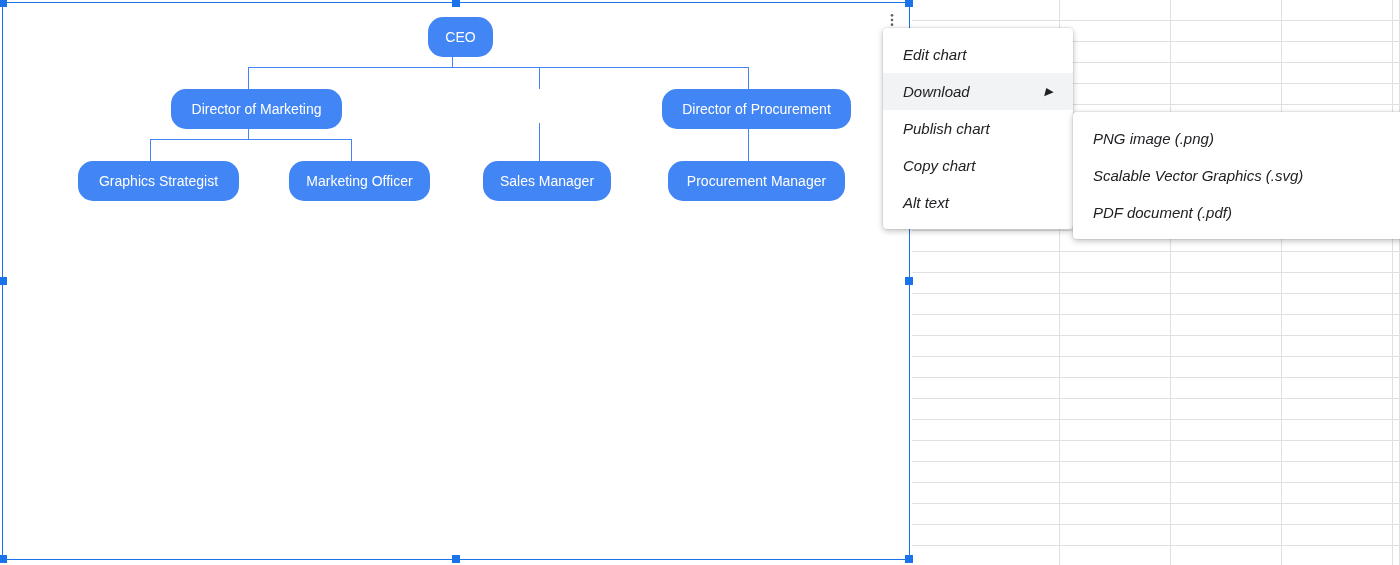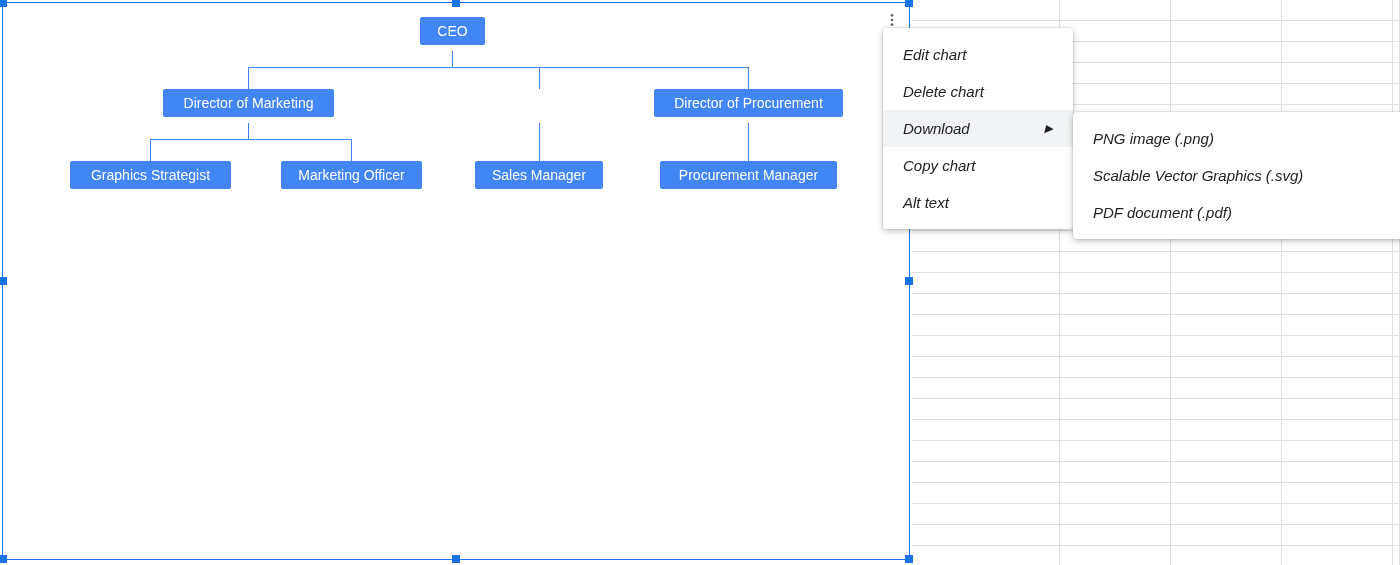--- a/index.html
+++ b/index.html
@@ -79,27 +79,28 @@
     position: relative;
     width: 100%;
     height: 100%;
   }
   .node {
     position: absolute;
     background: #4285f4;
     color: #fff;
     font-size: 14px;
     font-weight: 500;
-    border-radius: 2px;
+    border-radius: 15px;
     display: flex;
     align-items: center;
     justify-content: center;
     padding: 0 14px;
-    height: 28px;
+    height: 40px;
     white-space: nowrap;
+    margin-left: 8px;
   }
   .connector {
     position: absolute;
     background: #4285f4;
   }
 
   
   .menu {
     position: absolute;
     background: #fff;
@@ -377,28 +378,28 @@
     <div class="node" style="left:278px; top:158px; width:141px;">Marketing Officer</div>
     <div class="node" style="left:472px; top:158px; width:128px;">Sales Manager</div>
     <div class="node" style="left:657px; top:158px; width:177px;">Procurement Manager</div>
   </div>
 </div>
 
 <div class="menu main">
   <div class="menu-item">
     <span>Edit chart</span>
   </div>
-  <div class="menu-item">
-    <span>Delete chart</span>
-  </div>
   <div class="menu-item hovered">
     <span>Download</span>
     <span class="submenu-arrow">▶</span>
   </div>
   <div class="menu-item">
+    <span>Publish chart</span>
+  </div>
+  <div class="menu-item">
     <span>Copy chart</span>
   </div>
   <div class="menu-item">
     <span>Alt text</span>
   </div>
 </div>
 
 <div class="menu sub">
   <div class="menu-item">
     <span>PNG image (.png)</span>

